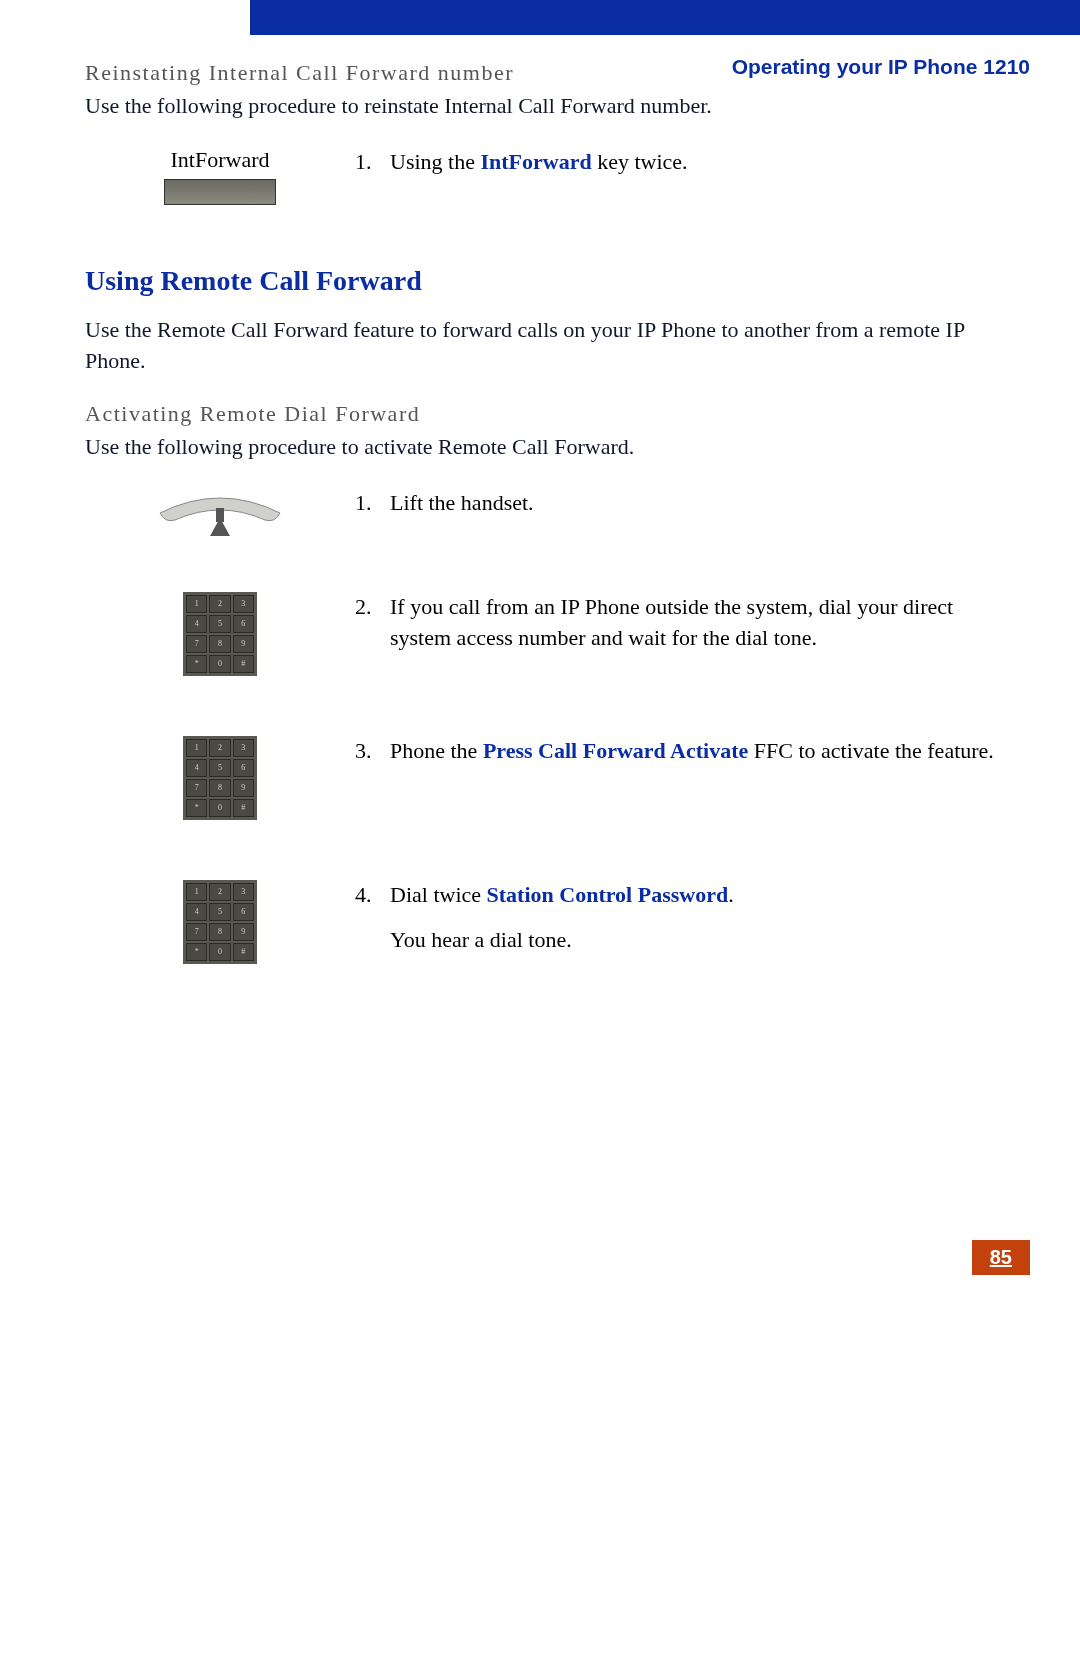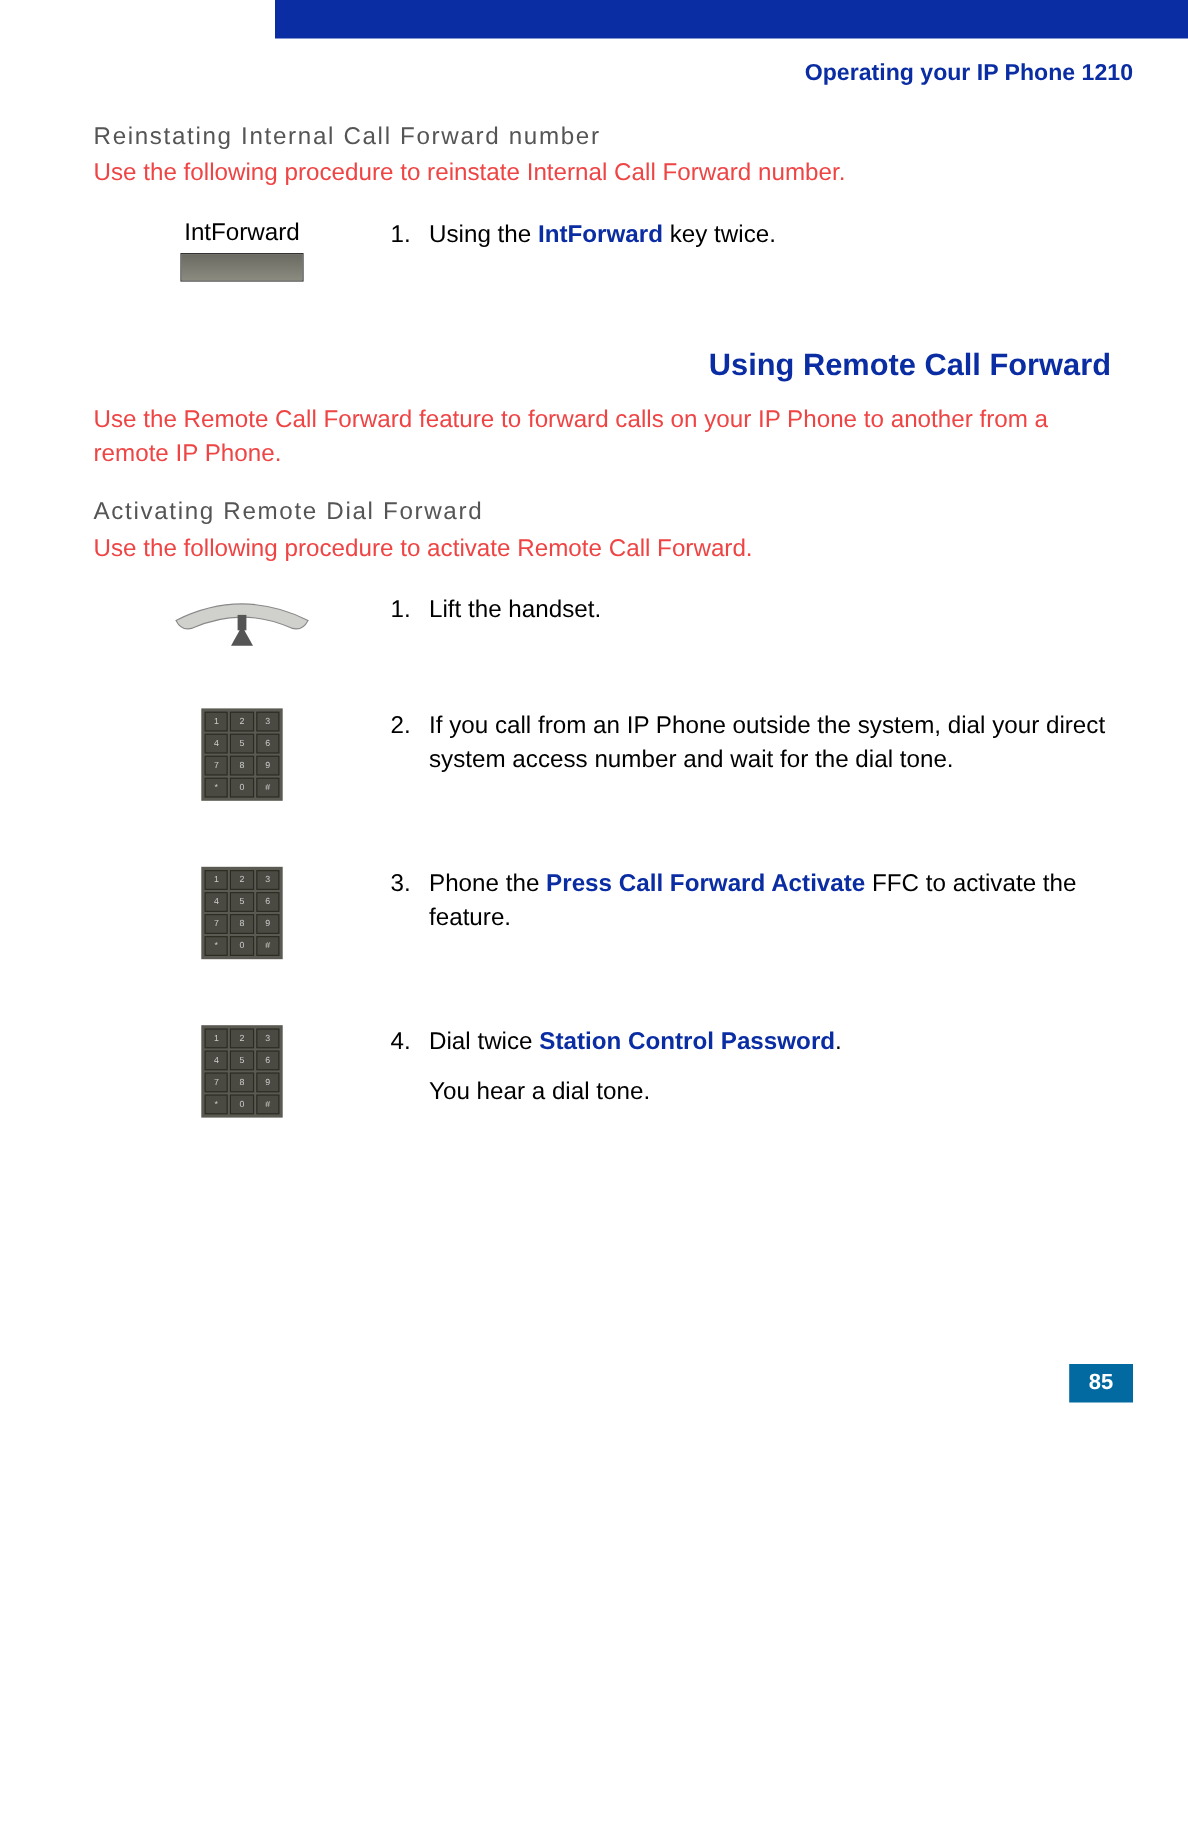--- a/index.html
+++ b/index.html
@@ -20,31 +20,32 @@
   .header-title {
     position: absolute;
     top: 55px;
     right: 50px;
     color: #0a2da3;
     font-weight: bold;
     font-size: 21px;
     font-family: Arial, Helvetica, sans-serif;
   }
   .content {
-    padding: 111px 70px 0 85px;
+    padding: 60px 70px 0 85px;
+    font-family: Liberation Serif, serif;
   }
   .subheading {
     font-size: 22px;
     letter-spacing: 1.5px;
     color: #555;
     margin-bottom: 5px;
   }
   .body-text {
     font-size: 22px;
-    color: #ef4444;
+    color: #0f172a;
     line-height: 1.4;
     margin-bottom: 25px;
   }
   .step-row {
     display: flex;
     margin-bottom: 35px;
     align-items: flex-start;
     justify-content: center;
   }
   .step-icon-col {
@@ -64,21 +65,20 @@
   }
   .step-body {
     flex: 1;
   }
   .section-title {
     color: #0a2da3;
     font-weight: bold;
     font-size: 28px;
     margin-top: 60px;
     margin-bottom: 18px;
-    text-align: right;
   }
   .bold-blue {
     color: #0a2da3;
     font-weight: bold;
   }
   .softkey-label {
     font-size: 22px;
     margin-bottom: 6px;
   }
   .softkey {
@@ -107,25 +107,26 @@
     height: 16px;
     font-size: 8px;
     color: #ccc;
     text-align: center;
     line-height: 16px;
   }
   .page-number {
     position: absolute;
     bottom: 35px;
     right: 50px;
-    background: #0369a1;
+    background: #c2410c;
     color: #fff;
     font-weight: bold;
     font-size: 20px;
     padding: 6px 18px;
+    text-decoration: underline;
   }
   .page-wrap {
     height: 1310px;
     position: relative;
   }
 </style>
 </head>
 <body>
 
 <div class="page-wrap">

